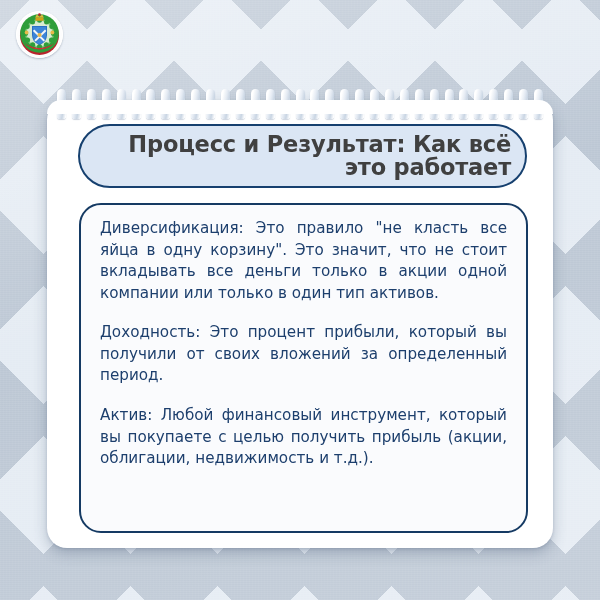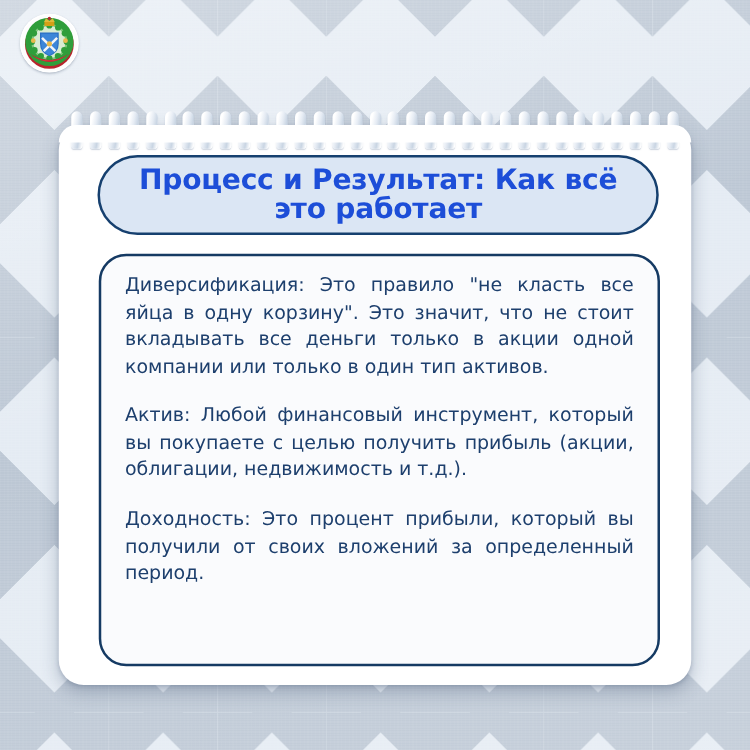--- a/index.html
+++ b/index.html
@@ -110,26 +110,26 @@
     box-sizing: border-box;
     background: #dbe6f4;
     border: 2.5px solid #16406f;
     border-radius: 33px;
     display: flex;
     align-items: center;
     justify-content: center;
     padding: 0 14px;
   }
   .title-text {
-    color: #1d4ed8;
+    color: #404040;
     font-family: "DejaVu Sans", sans-serif;
     font-weight: bold;
     font-size: 22.5px;
     line-height: 1.02;
-    text-align: center;
+    text-align: right;
     letter-spacing: -0.2px;
   }
 
   
   .body-box {
     position: absolute;
     left: 32px;
     top: 103px;
     width: 449px;
     height: 330px;
@@ -233,18 +233,18 @@
         <div class="ring"></div>
     </div>
     <div class="spiral-cover"></div>
 
     <div class="title-pill">
       <div class="title-text">Процесс и Результат: Как всё это работает</div>
     </div>
 
     <div class="body-box">
       <p class="para">Диверсификация: Это правило "не класть все яйца в одну корзину". Это значит, что не стоит вкладывать все деньги только в акции одной компании или только в один тип активов.</p>
+      <p class="para">Доходность: Это процент прибыли, который вы получили от своих вложений за определенный период.</p>
       <p class="para">Актив: Любой финансовый инструмент, который вы покупаете с целью получить прибыль (акции, облигации, недвижимость и т.д.).</p>
-      <p class="para">Доходность: Это процент прибыли, который вы получили от своих вложений за определенный период.</p>
     </div>
 
   </div>
 </div>
 
 </body></html>

